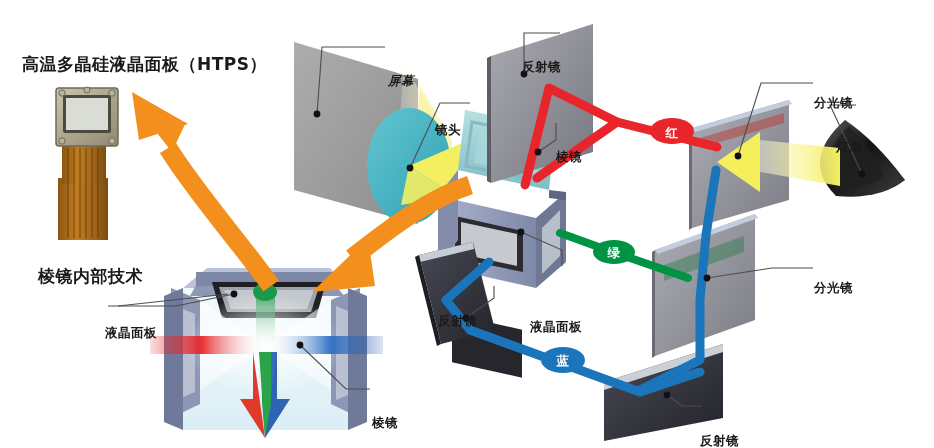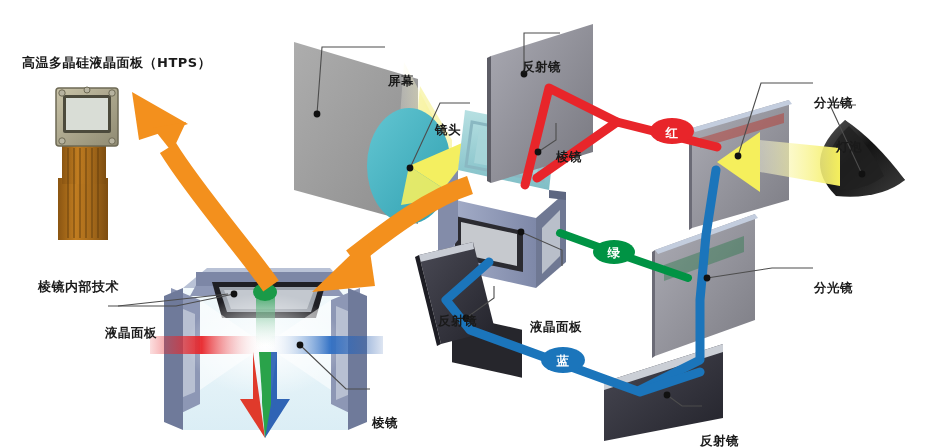--- a/index.html
+++ b/index.html
@@ -1,20 +1,20 @@
 <!DOCTYPE html>
 <html><head>
 <meta charset="utf-8">
 <style>
   html,body{margin:0;padding:0;background:#ffffff;}
   body{width:934px;height:448px;overflow:hidden;
        font-family:"DejaVu Sans","Liberation Sans",sans-serif;}
   #stage{position:relative;width:934px;height:448px;background:#fff;}
   svg#diagram{position:absolute;left:0;top:0;width:934px;height:448px;}
-  .lbl{position:absolute;font-size:13px;font-weight:bold;color:#1a1a1a;
+  .lbl{position:absolute;font-size:17px;font-weight:bold;color:#1a1a1a;
        white-space:nowrap;letter-spacing:.5px;line-height:1;}
   .lbl.sm{font-size:12.5px;margin-top:36px;}
   .beamtag{font-size:12.5px;font-weight:bold;letter-spacing:.5px;}
 </style>
 </head>
 <body>
 
 <div id="stage">
 
 <svg id="diagram" viewBox="0 0 934 448">
@@ -284,23 +284,23 @@
     <circle cx="234" cy="294" r="3.4"></circle>
   </g>
 
   <text x="672" y="137" text-anchor="middle" class="beamtag" fill="#ffffff" font-family="DejaVu Sans, Liberation Sans, sans-serif">红</text>
   <text x="614" y="257" text-anchor="middle" class="beamtag" fill="#ffffff" font-family="DejaVu Sans, Liberation Sans, sans-serif">绿</text>
   <text x="563" y="365" text-anchor="middle" class="beamtag" fill="#ffffff" font-family="DejaVu Sans, Liberation Sans, sans-serif">蓝</text>
 </svg>
 
 <div class="lbl" style="left:22px;top:56px;">高温多晶硅液晶面板（HTPS）</div>
 
-<div class="lbl" style="left:38px;top:280px;text-align:center;">棱镜内部技术</div>
-
-<div class="lbl sm" style="left:388px;top:39px;">屏幕</div>
+<div class="lbl" style="left:38px;top:268px;text-align:center;">棱镜内部技术</div>
+
+<div class="lbl sm" style="left:388px;top:39px;font-style:italic;">屏幕</div>
 
 <div class="lbl sm" style="left:435px;top:88px;">镜头</div>
 
 <div class="lbl sm" style="left:522px;top:25px;">反射镜</div>
 
 <div class="lbl sm" style="left:556px;top:115px;">棱镜</div>
 
 <div class="lbl sm" style="left:530px;top:285px;">液晶面板</div>
 
 <div class="lbl sm" style="left:438px;top:279px;">反射镜</div>

